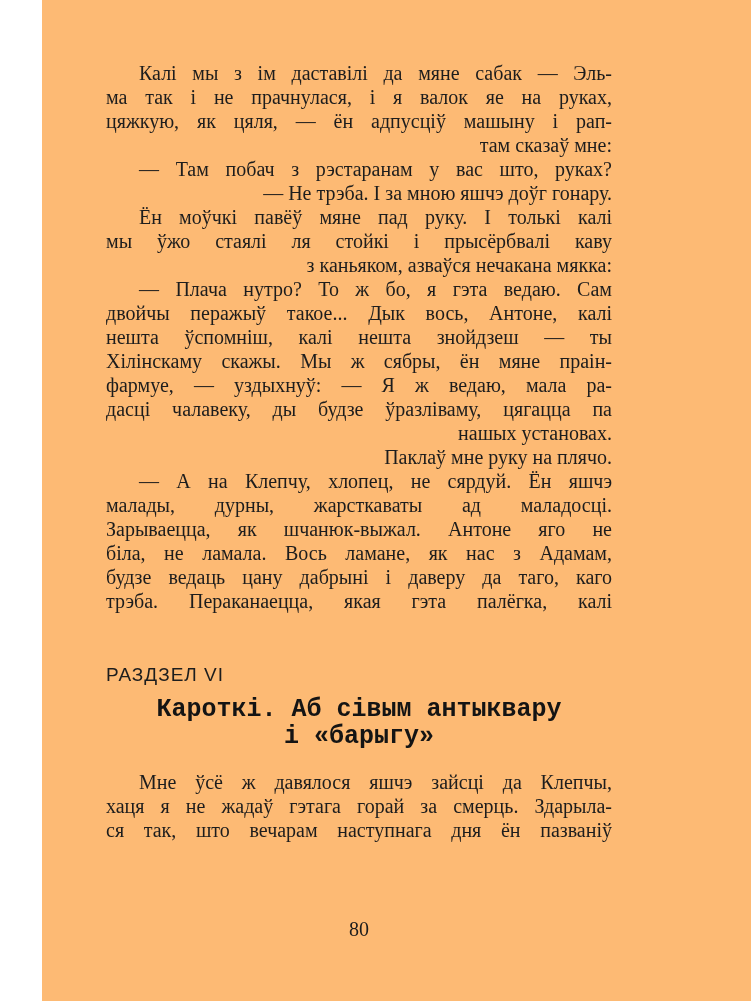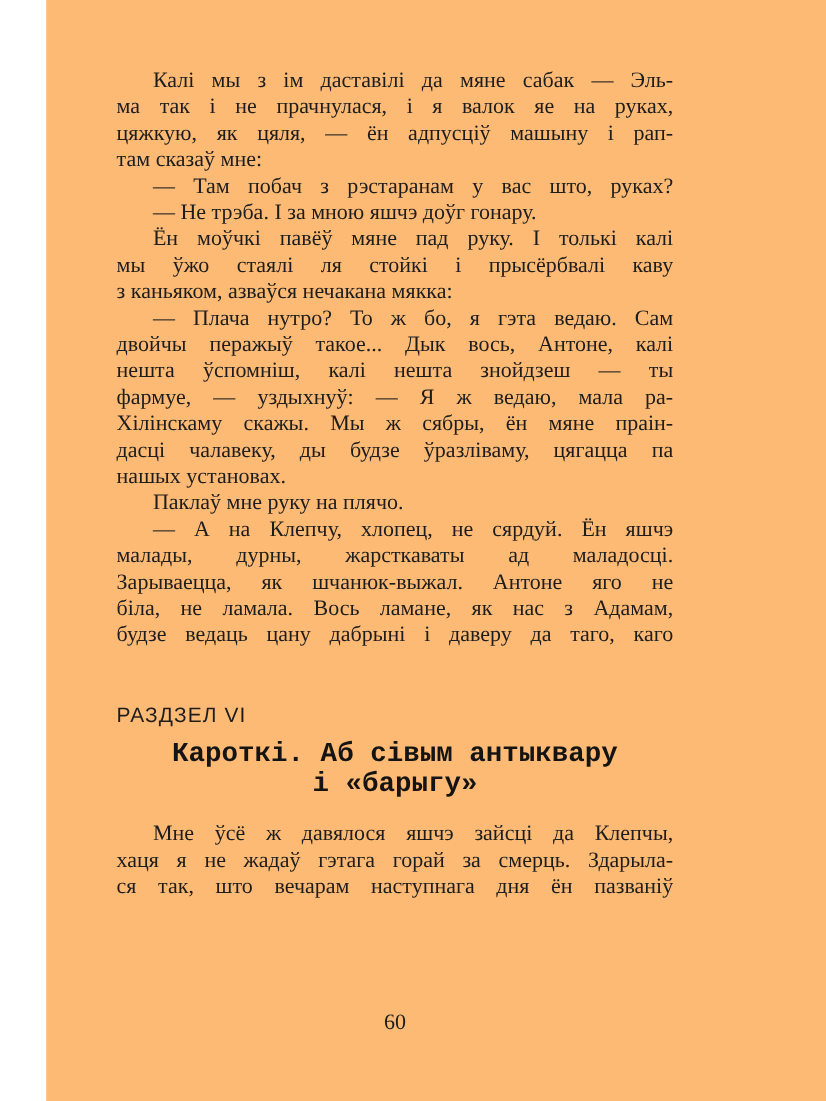--- a/index.html
+++ b/index.html
@@ -17,21 +17,21 @@
     left: 64px;
     top: 61px;
     width: 506px;
   }
   .paragraph { margin: 0; padding: 0; }
   .line {
     font-family: "Liberation Serif", serif;
     font-size: 20px;
     line-height: 24px;
     color: #1d1d1d;
-    text-align: left;
+    text-align: right;
   }
   .line.first { text-indent: 33px; }
   .line.just {
     text-align: justify;
     text-align-last: justify;
   }
   .chapter-heading {
     margin-top: 51px;
     text-align: left;
     font-family: "Liberation Sans", sans-serif;
@@ -82,48 +82,49 @@
         </div>
         <div class="paragraph">
           <div class="line first just">Ён моўчкі павёў мяне пад руку. І толькі калі</div>
           <div class="line just">мы ўжо стаялі ля стойкі і прысёрбвалі каву</div>
           <div class="line">з каньяком, азваўся нечакана мякка:</div>
         </div>
         <div class="paragraph">
           <div class="line first just">— Плача нутро? То ж бо, я гэта ведаю. Сам</div>
           <div class="line just">двойчы перажыў такое... Дык вось, Антоне, калі</div>
           <div class="line just">нешта ўспомніш, калі нешта знойдзеш — ты</div>
+          <div class="line just">Хілінскаму скажы. Мы ж сябры, ён мяне праін-</div>
           <div class="line just">фармуе, — уздыхнуў: — Я ж ведаю, мала ра-</div>
-          <div class="line just">Хілінскаму скажы. Мы ж сябры, ён мяне праін-</div>
           <div class="line just">дасці чалавеку, ды будзе ўразліваму, цягацца па</div>
           <div class="line">нашых установах.</div>
         </div>
         <div class="paragraph">
           <div class="line first">Паклаў мне руку на плячо.</div>
         </div>
         <div class="paragraph">
           <div class="line first just">— А на Клепчу, хлопец, не сярдуй. Ён яшчэ</div>
           <div class="line just">малады, дурны, жарсткаваты ад маладосці.</div>
           <div class="line just">Зарываецца, як шчанюк-выжал. Антоне яго не</div>
           <div class="line just">біла, не ламала. Вось ламане, як нас з Адамам,</div>
           <div class="line just">будзе ведаць цану дабрыні і даверу да таго, каго</div>
+          <div class="line just">трэба. Пераканаецца, якая гэта палёгка, калі</div>
         </div>
       </div>
 
     <div class="chapter-heading">РАЗДЗЕЛ VI</div>
 
     <div class="chapter-title">
       <div>Кароткі. Аб сівым антыквару</div>
       <div>і «барыгу»</div>
     </div>
 
     <div id="part2" class="after-heading">
         <div class="paragraph">
           <div class="line first just">Мне ўсё ж давялося яшчэ зайсці да Клепчы,</div>
           <div class="line just">хаця я не жадаў гэтага горай за смерць. Здарыла-</div>
           <div class="line just">ся так, што вечарам наступнага дня ён пазваніў</div>
         </div>
       </div>
 
   </div>
 
-  <div class="page-number">60</div>
+  <div class="page-number">80</div>
 </div>
 
 </body></html>

